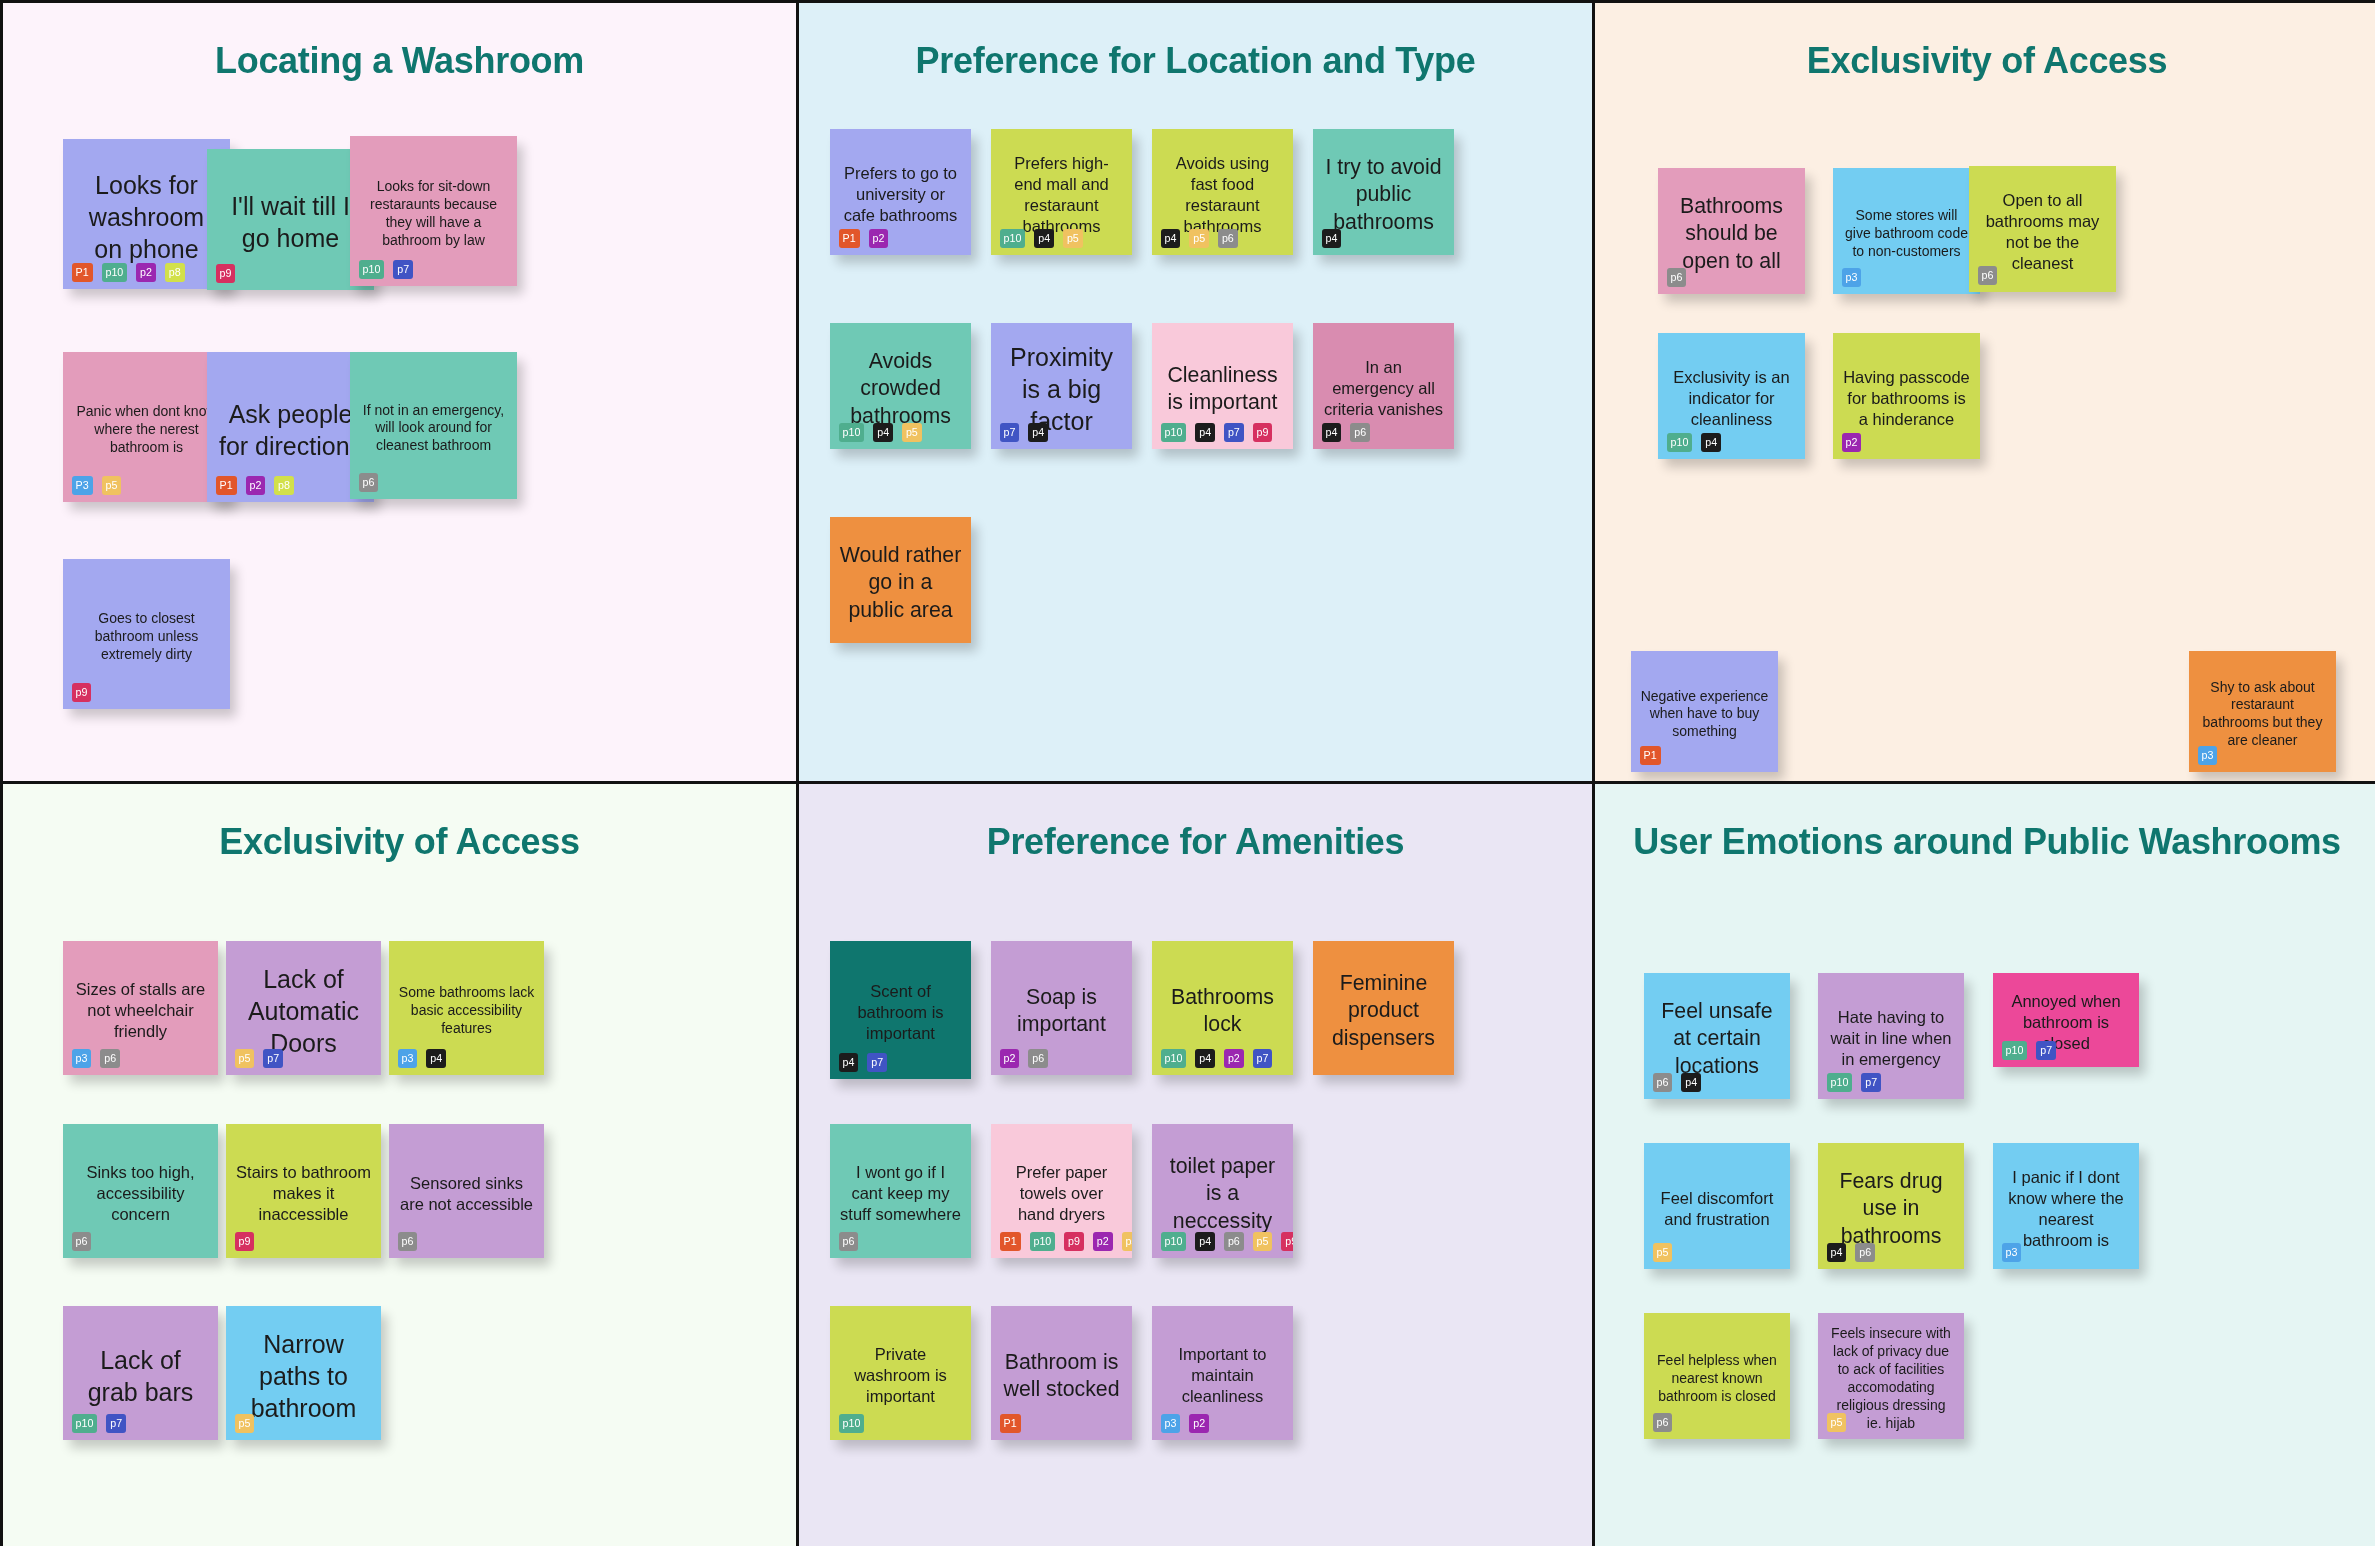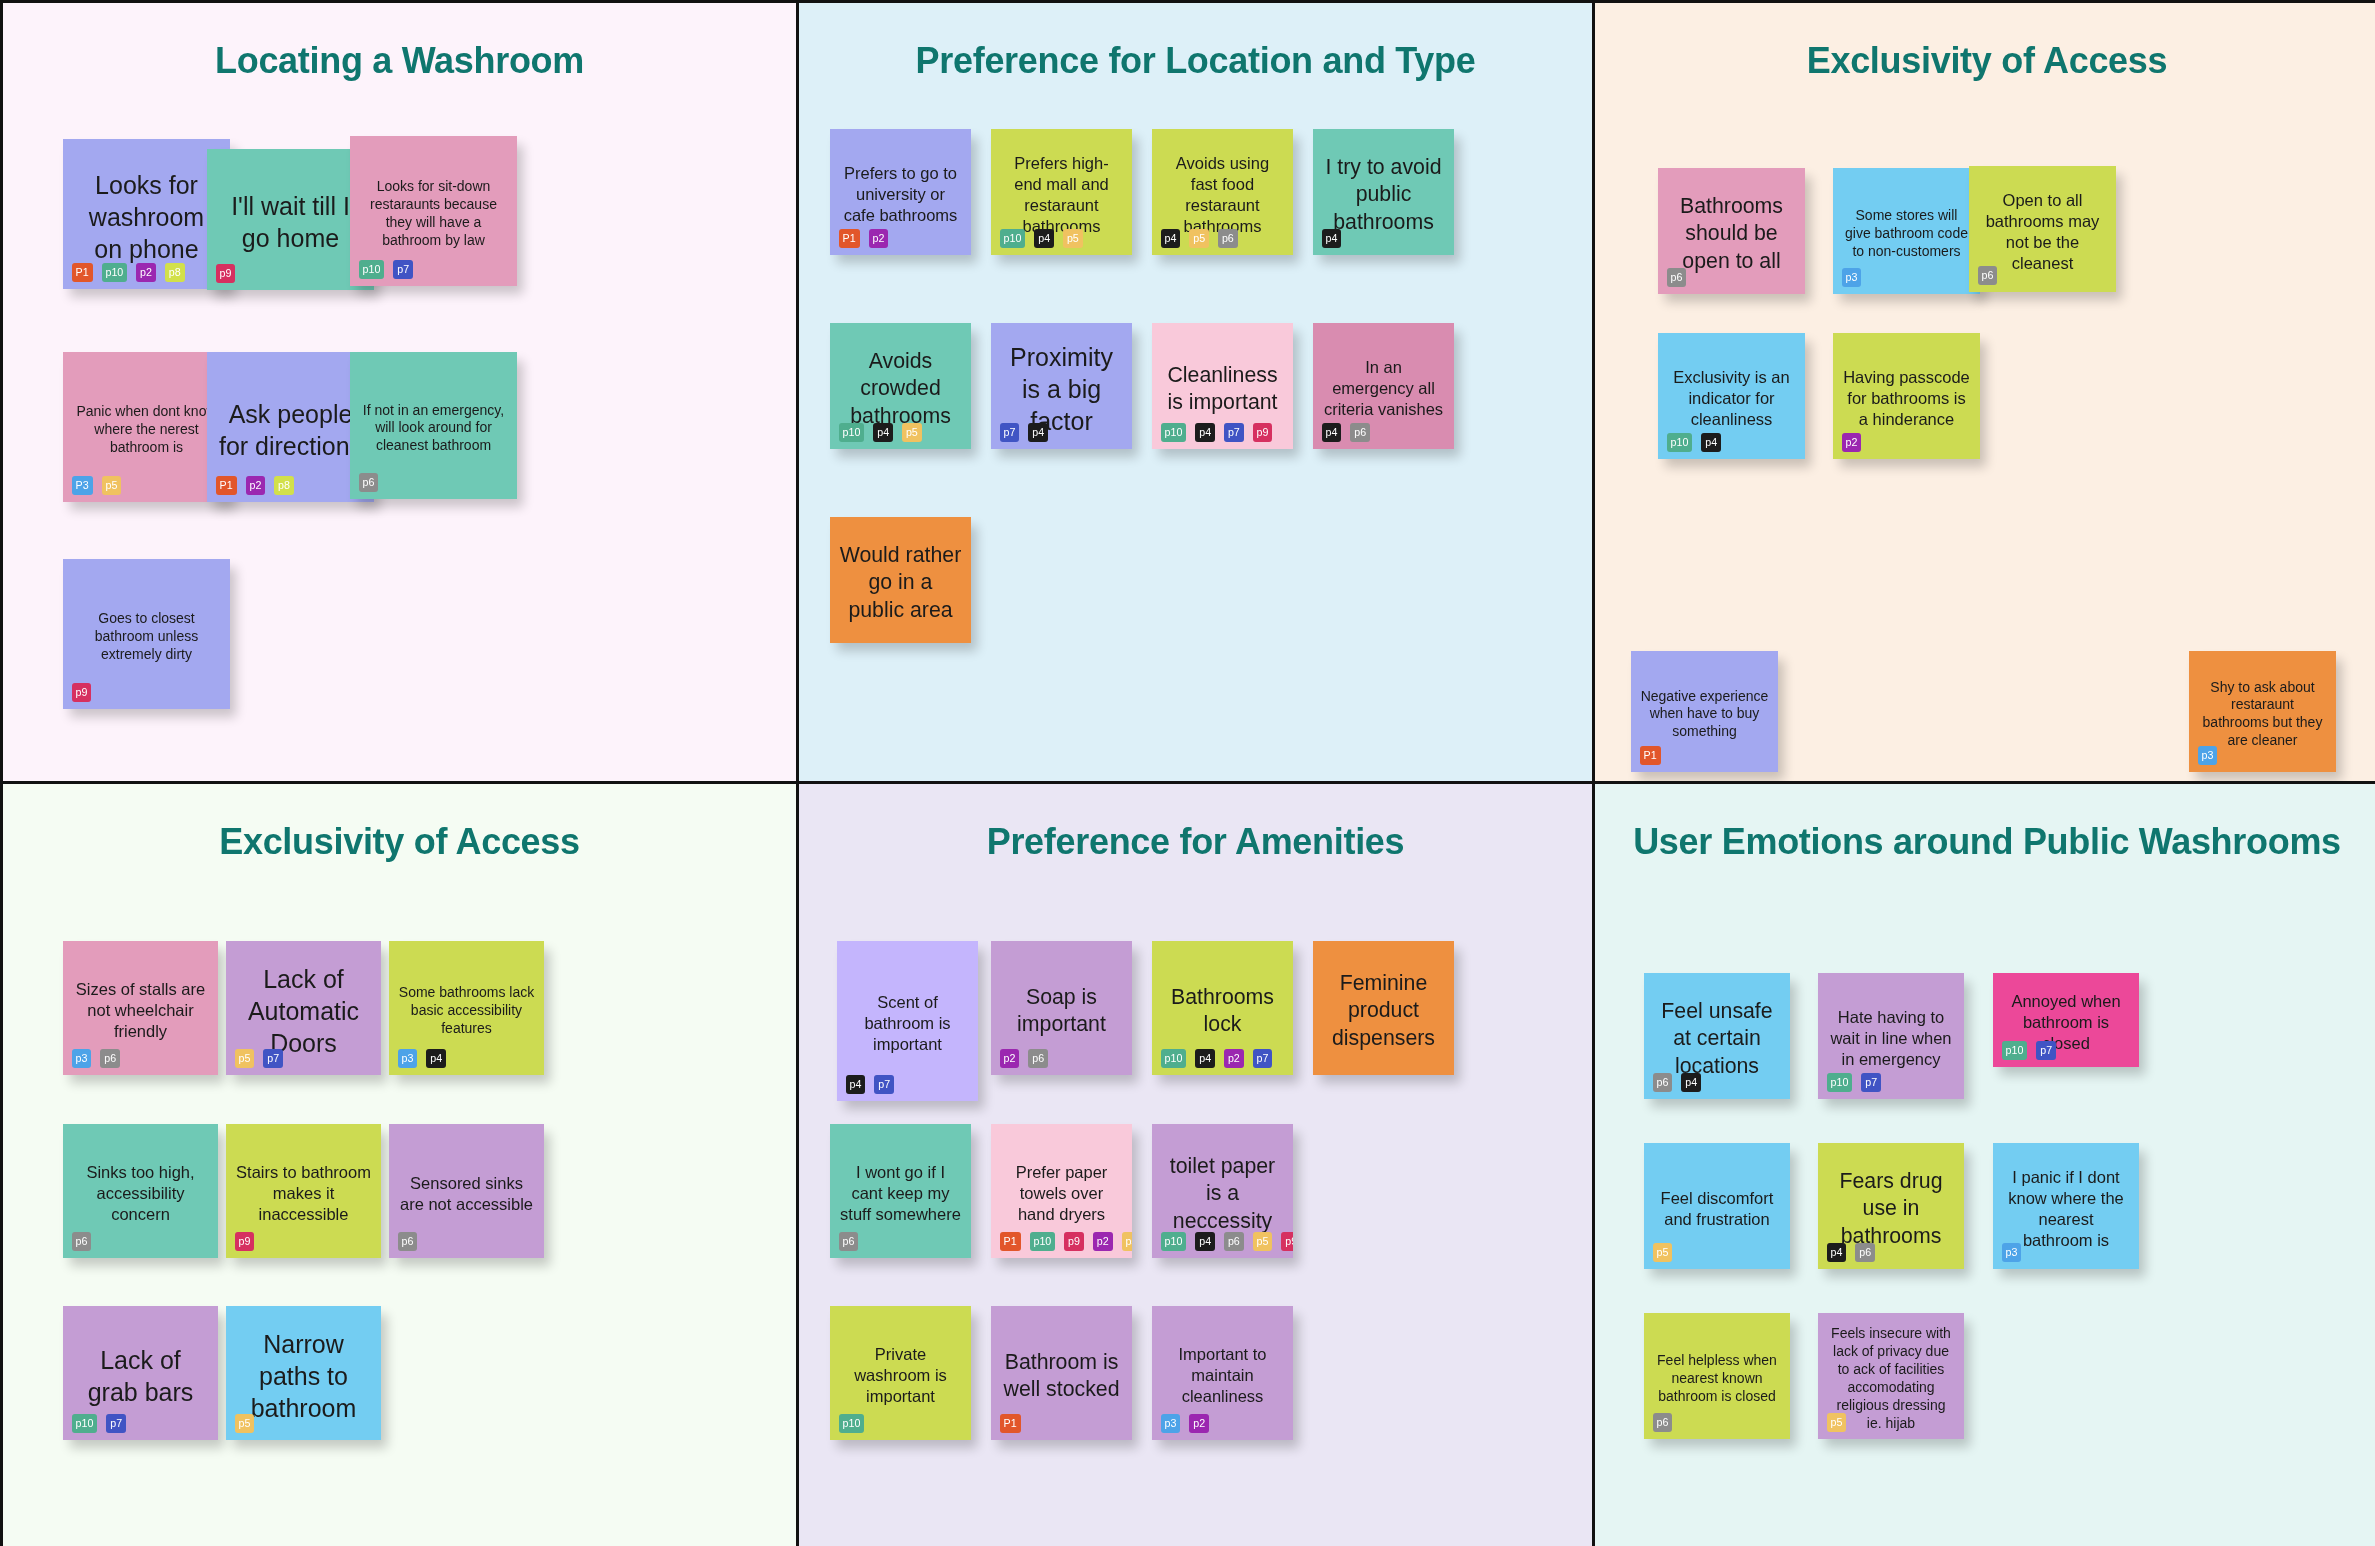--- a/index.html
+++ b/index.html
@@ -317,21 +317,21 @@
           <div class="txt fs-lg">Narrow paths to bathroom</div>
           <div class="tags">
             <span class="tag" style="background: rgb(240, 194, 96);">p5</span>
           </div>
         </div>
       </div>
     </div>
     <div class="panel row2" style="background: rgb(234, 230, 244);">
       <div class="panel-title">Preference for Amenities</div>
       <div class="notes-layer">
-        <div class="note" style="left: 38px; top: 157px; width: 141px; height: 160px; background: #c4b5fd;">
+        <div class="note" style="left: 31px; top: 157px; width: 141px; height: 138px; background: #0f766e;">
           <div class="txt fs-sm">Scent of bathroom is important</div>
           <div class="tags">
             <span class="tag" style="background: rgb(28, 28, 28);">p4</span>
             <span class="tag" style="background: rgb(64, 84, 196);">p7</span>
           </div>
         </div>
         <div class="note" style="left: 192px; top: 157px; width: 141px; height: 134px; background: rgb(196, 157, 212);">
           <div class="txt fs-md">Soap is important</div>
           <div class="tags">
             <span class="tag" style="background: rgb(155, 39, 176);">p2</span>

